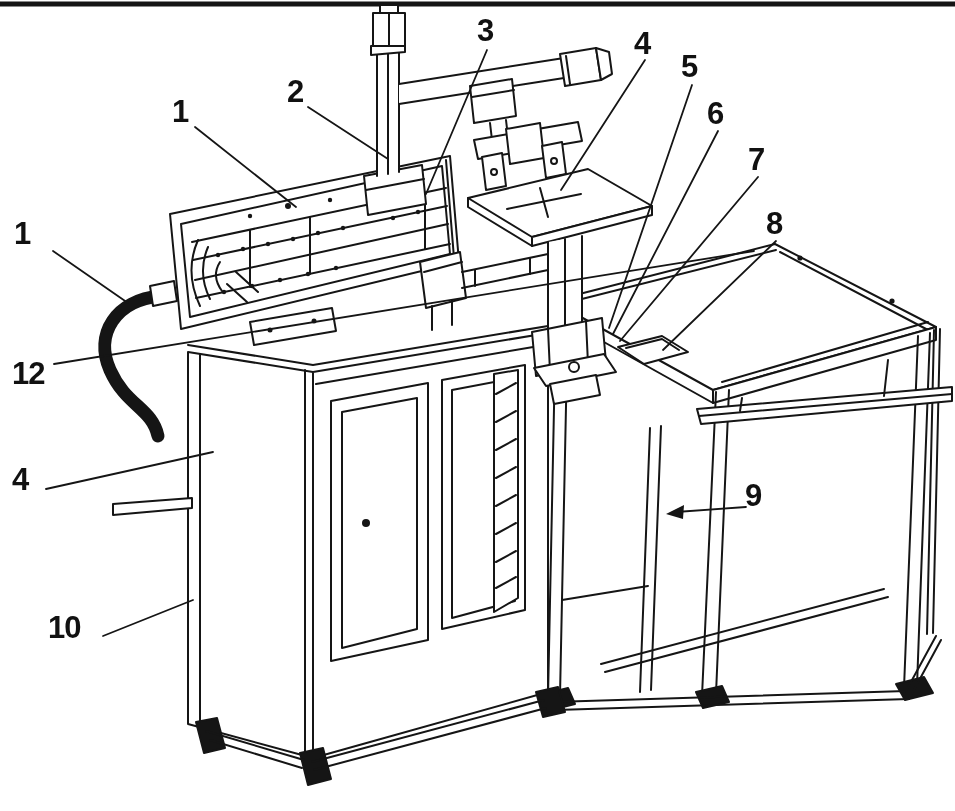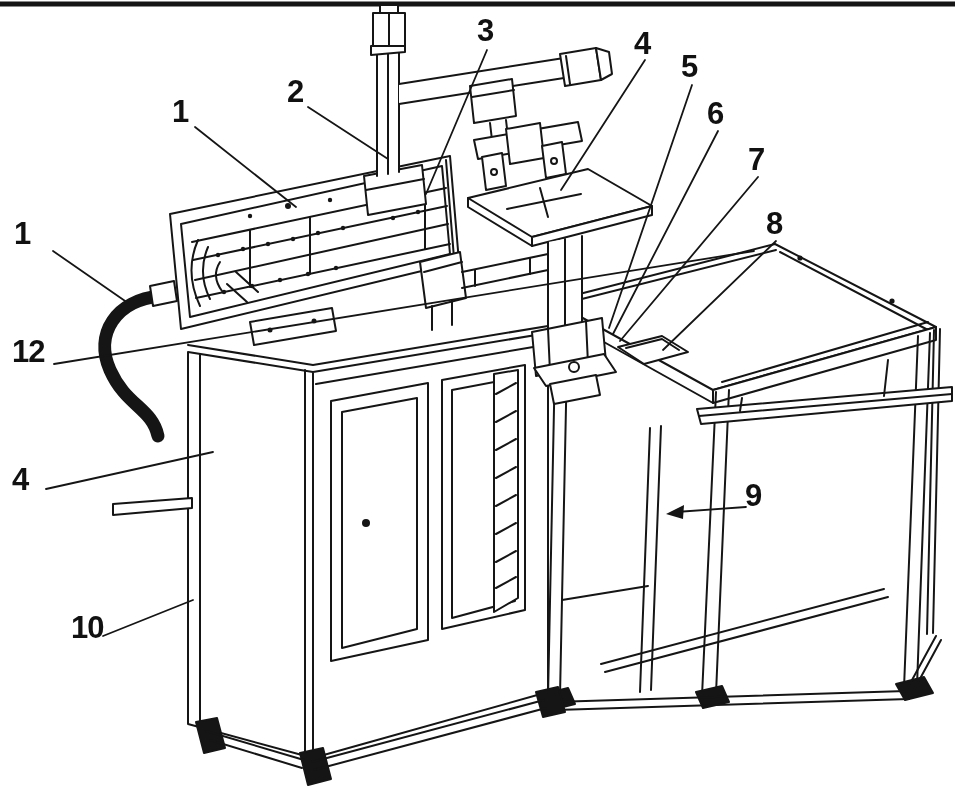--- a/index.html
+++ b/index.html
@@ -252,18 +252,18 @@
 
 <div class="callout" style="left:172px;top:96px">1</div>
 <div class="callout" style="left:287px;top:76px">2</div>
 <div class="callout" style="left:477px;top:15px">3</div>
 <div class="callout" style="left:634px;top:28px">4</div>
 <div class="callout" style="left:681px;top:51px">5</div>
 <div class="callout" style="left:707px;top:98px">6</div>
 <div class="callout" style="left:748px;top:144px">7</div>
 <div class="callout" style="left:766px;top:208px">8</div>
 <div class="callout" style="left:745px;top:480px">9</div>
-<div class="callout" style="left:71px;top:612px">10</div>
+<div class="callout" style="left:48px;top:612px">10</div>
 <div class="callout" style="left:12px;top:464px">4</div>
-<div class="callout" style="left:12px;top:336px">12</div>
+<div class="callout" style="left:12px;top:358px">12</div>
 <div class="callout" style="left:14px;top:218px">1</div>
 
 </div>
 
 </body></html>

